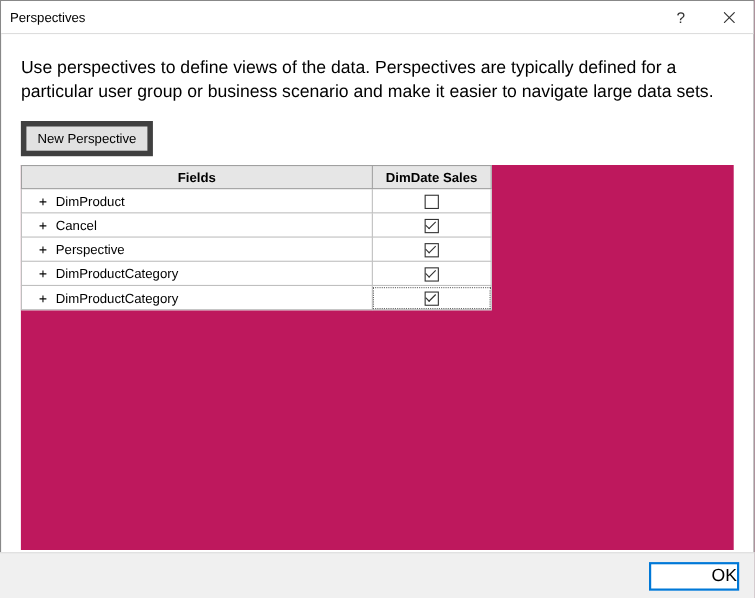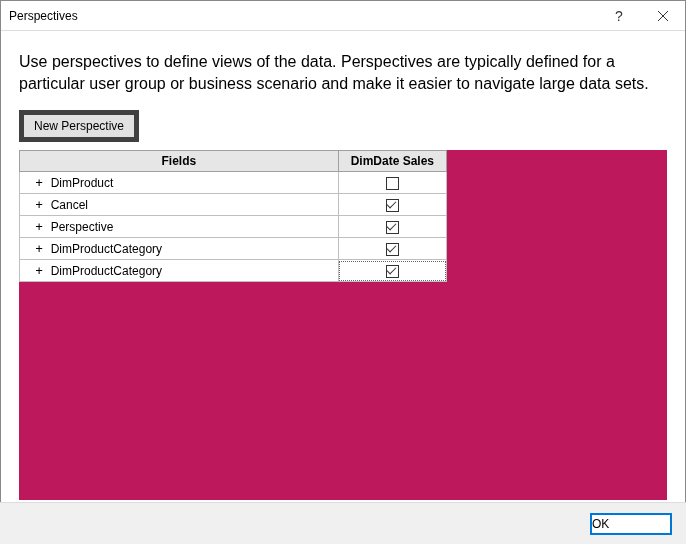--- a/index.html
+++ b/index.html
@@ -123,23 +123,23 @@
     background: #f0f0f0;
     border-top: 1px solid #ddd;
     display: flex;
     justify-content: flex-end;
     align-items: center;
     padding-right: 14px;
     gap: 8px;
   }
   .footer .fbtn {
     width: 82px;
-    text-align: left;
+    text-align: right;
     padding: 3px 0;
-    font-size: 12px;
+    font-size: 16px;
     cursor: default;
   }
   .fbtn.ok {
     background: #fff;
     border: 1px solid #0078d7;
     color: #000;
   }
   .fbtn.ok.active {
     border: 2px solid #0078d7;
     padding: 2px 0;

